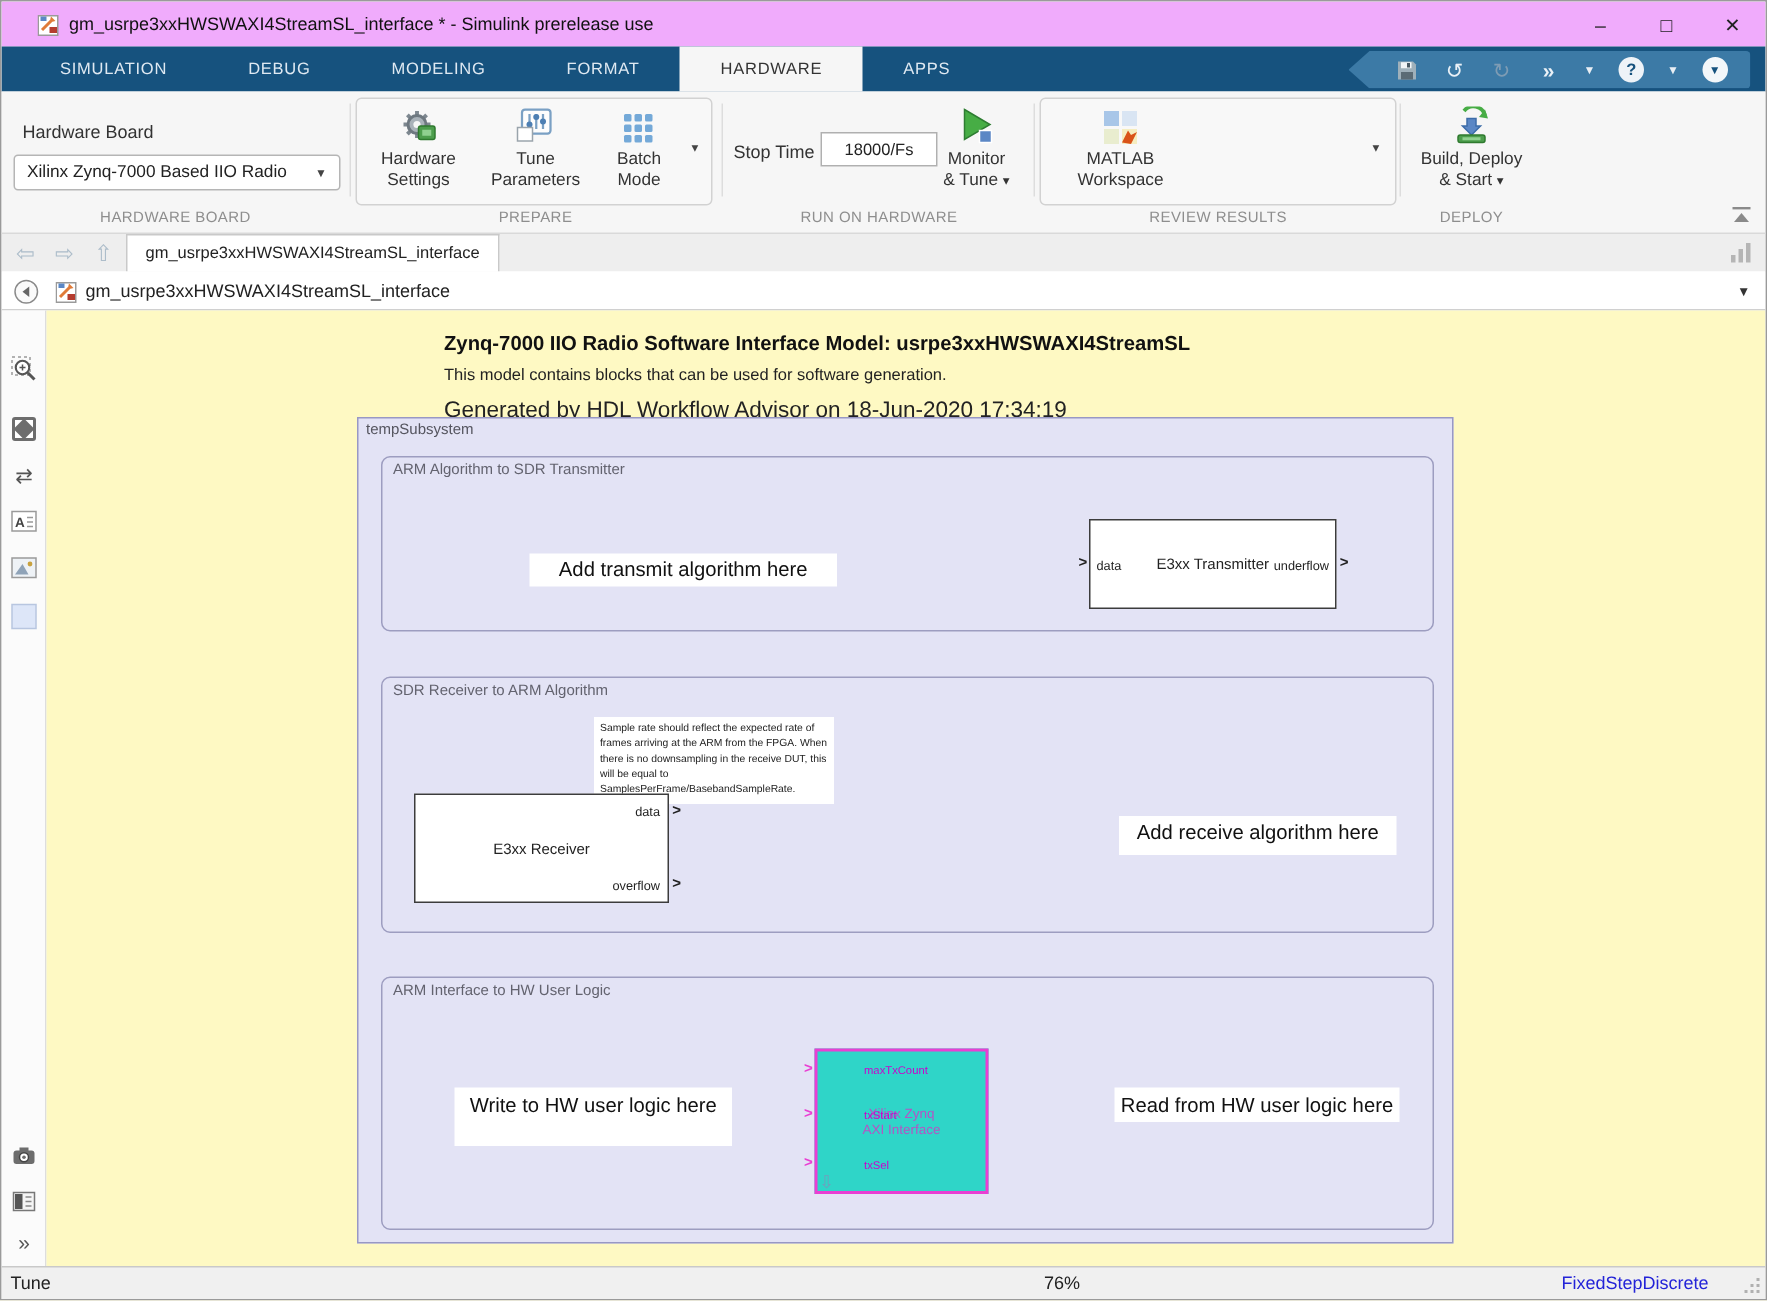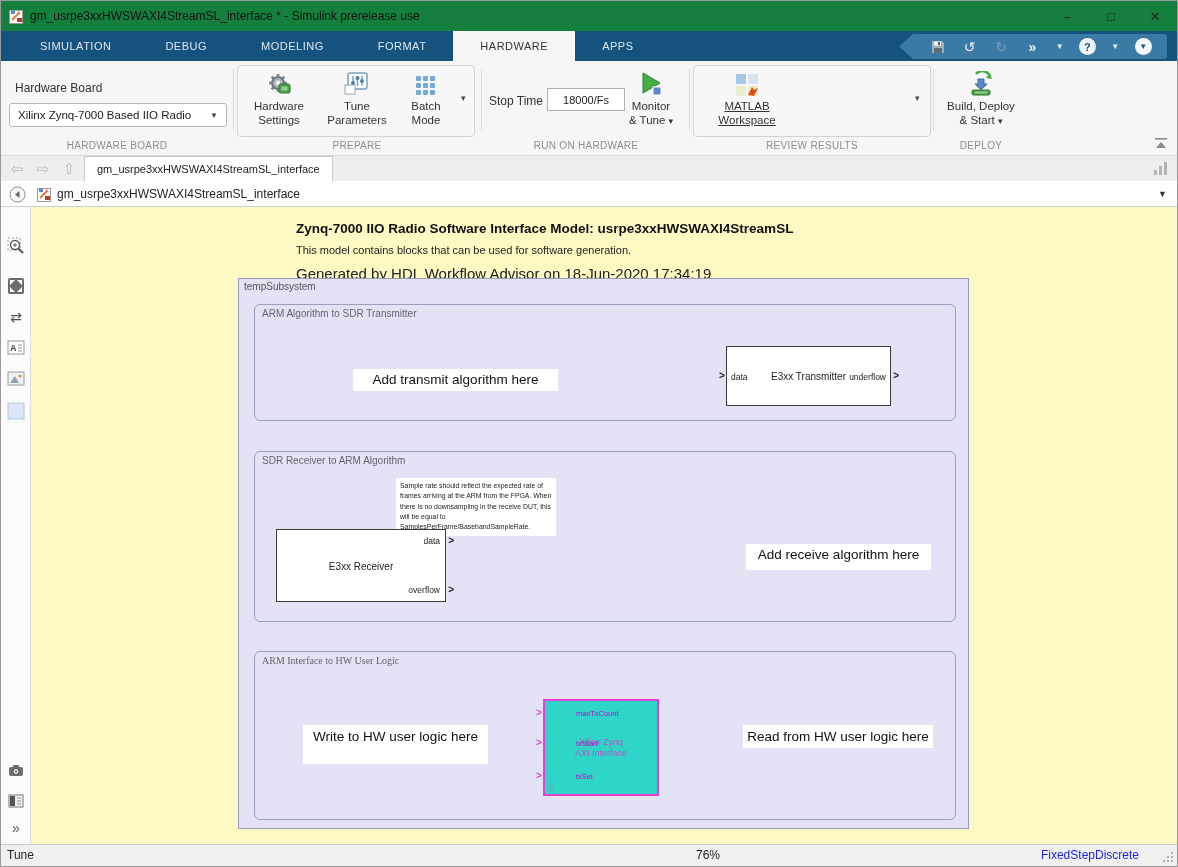--- a/index.html
+++ b/index.html
@@ -1,20 +1,20 @@
 <!DOCTYPE html>
 <html style="--accent: #16527e; --accent-light: #3c7aa6; --lavender: #e3e3f5; --section-border: #9d9dc0; --cyan-block: #2fd5c8; --magenta-border: #e93fd3; --port-magenta: #cc00cc; --axi-label: #b455c5; --solver-blue: #2424d8;"><head>
 <meta charset="utf-8">
 <style>
   * { margin:0; padding:0; box-sizing:border-box; }
   html,body { font-family:"Liberation Sans", sans-serif; }
   .app { position:relative; width:1178px; height:867px; background:#fff; overflow:hidden; border:1px solid #9a9a9a; }
 
   
-  .titlebar { position:absolute; top:0; left:0; right:0; height:30px; background:#15803d; display:flex; align-items:center; padding-left:8px;text-align:right; }
+  .titlebar { position:absolute; top:0; left:0; right:0; height:30px; background:#f0abfc; display:flex; align-items:center; padding-left:24px;text-align:right; }
   .titlebar .ttext { font-size:12px; color:#111; margin-left:6px; white-space:nowrap; }
   .win-controls { position:absolute; right:0; top:0; height:30px; display:flex; }
   .win-btn { width:44px; height:30px; display:flex; align-items:center; justify-content:center; font-size:13px; color:#222; cursor:default; }
 
   
   .tabbar { position:absolute; top:30px; left:0; right:0; height:30px; background:var(--accent); display:flex; align-items:stretch; padding-left:12px; }
   .tab { color:#dfe9f2; font-size:11px; letter-spacing:.5px; padding:0 27px; display:flex; align-items:center; white-space:nowrap; }
   .tab.active { background:#f6f6f6; color:#333; }
   .qa-panel { position:absolute; right:10px; top:33px; height:25px; width:268px; background:var(--accent-light); clip-path:polygon(14px 0,100% 0,100% 100%,14px 100%,0 50%); border-radius:3px; display:flex; align-items:center; justify-content:space-evenly; padding-left:16px; }
   .qa-btn { display:flex; align-items:center; justify-content:center; color:#eaf1f7; font-size:14px; min-width:16px; }
@@ -60,21 +60,21 @@
   .canvas { position:absolute; left:30px; top:206px; right:0; bottom:22px; background:#fef9c3; overflow:hidden; }
   .m-title { position:absolute; left:265px; top:14px; font-size:13.5px; font-weight:bold; color:#111; white-space:nowrap; }
   .m-sub { position:absolute; left:265px; top:37px; font-size:11px; color:#222; white-space:nowrap; }
   .m-gen { position:absolute; left:265px; top:58px; font-size:15px; color:#222; white-space:nowrap; }
   .subsys { position:absolute; left:207px; top:71px; width:731px; height:551px; background:var(--lavender); border:1px solid #9898c4; }
   .subsys-label { position:absolute; left:5px; top:2px; font-size:10px; color:#55555f; }
   .sec { position:absolute; border:1px solid var(--section-border); border-radius:6px; }
   .sec-label { position:absolute; left:7px; top:3px; font-size:10px; color:#63636f; white-space:nowrap; }
   .sec-tx { left:223px; top:97px; width:702px; height:117px; }
   .sec-rx { left:223px; top:244px; width:702px; height:171px; }
-  .sec-hw { left:223px; top:444px; width:702px; height:169px;font-family:Liberation Serif, serif; }
+  .sec-hw { left:223px; top:444px; width:702px; height:169px; }
   .ann { position:absolute; background:#fff; text-align:center; font-size:13.5px; color:#111; line-height:22px; white-space:nowrap; }
   .note { position:absolute; left:365px; top:271px; width:160px; background:#fff; font-size:6.9px; line-height:1.5; color:#222; padding:3px 4px; }
   .blk { position:absolute; background:#fff; border:1px solid #3c3c3c; }
   .blk .bname { position:absolute; left:0; right:0; text-align:center; font-size:10px; color:#222; }
   .port { position:absolute; font-size:8.5px; color:#222; white-space:nowrap; }
   .chev { position:absolute; font-size:10px; font-weight:bold; color:#222; line-height:10px; }
   .axi { position:absolute; left:512px; top:492px; width:116px; height:97px; background:var(--cyan-block); border:2px solid var(--magenta-border); }
   .axi .aname { position:absolute; left:0; right:0; top:36px; text-align:center; font-size:9px; line-height:11px; color:var(--axi-label); }
   .axi .port { color:var(--port-magenta); font-size:7.5px;padding-left:24px; }
   .axi .chev { color:var(--magenta-border); }
@@ -216,21 +216,21 @@
         </svg>
       </span>
       <span class="l">Monitor</span>
       <span class="l"><span>&amp; Tune</span> <span style="font-size:9px;">▾</span></span>
     </div>
     <div class="rib-caption" style="left:482px;width:206px;">RUN ON HARDWARE</div>
 
     <div class="rib-sep" style="left:688px;"></div>
 
     <div class="rib-panel" style="left:692px;width:238px;"></div>
-    <div class="rbtn" style="left:700px;width:92px;text-decoration:underline;">
+    <div class="rbtn" style="left:700px;width:92px;">
       <span class="ricon">
         <svg width="24" height="24" viewBox="0 0 24 24">
           <rect x="1" y="1" width="10" height="10" fill="#a8c6e8"></rect>
           <rect x="13" y="1" width="10" height="10" fill="#d9e5f3"></rect>
           <rect x="1" y="13" width="10" height="10" fill="#e9edcf"></rect>
           <rect x="13" y="13" width="10" height="10" fill="#f5edc0"></rect>
           <path d="M13,22 L17,14 L19,17 L23,15 L19,23 Z" fill="#d95319"></path>
         </svg>
       </span>
       <span class="l">MATLAB</span>

